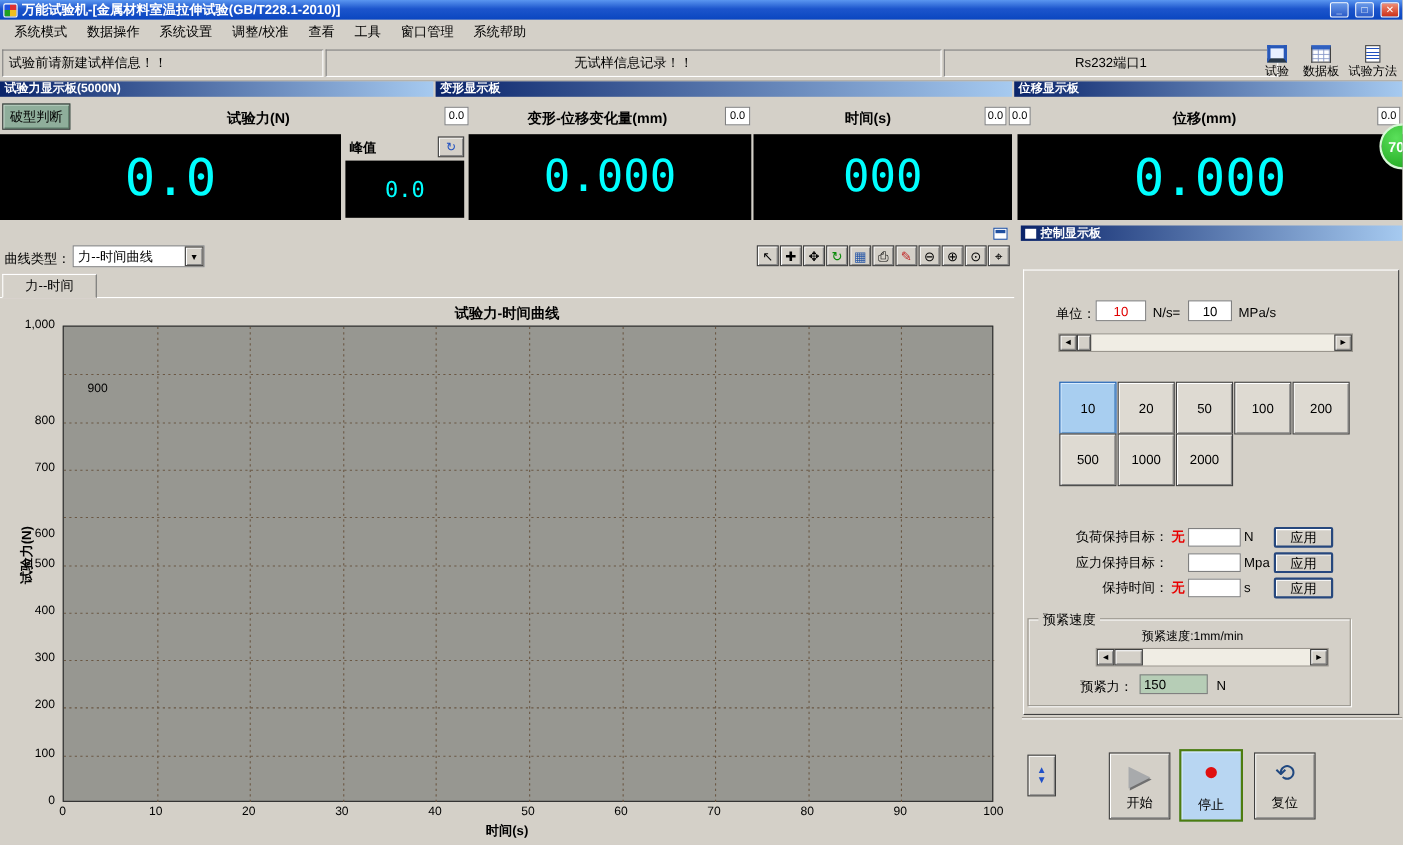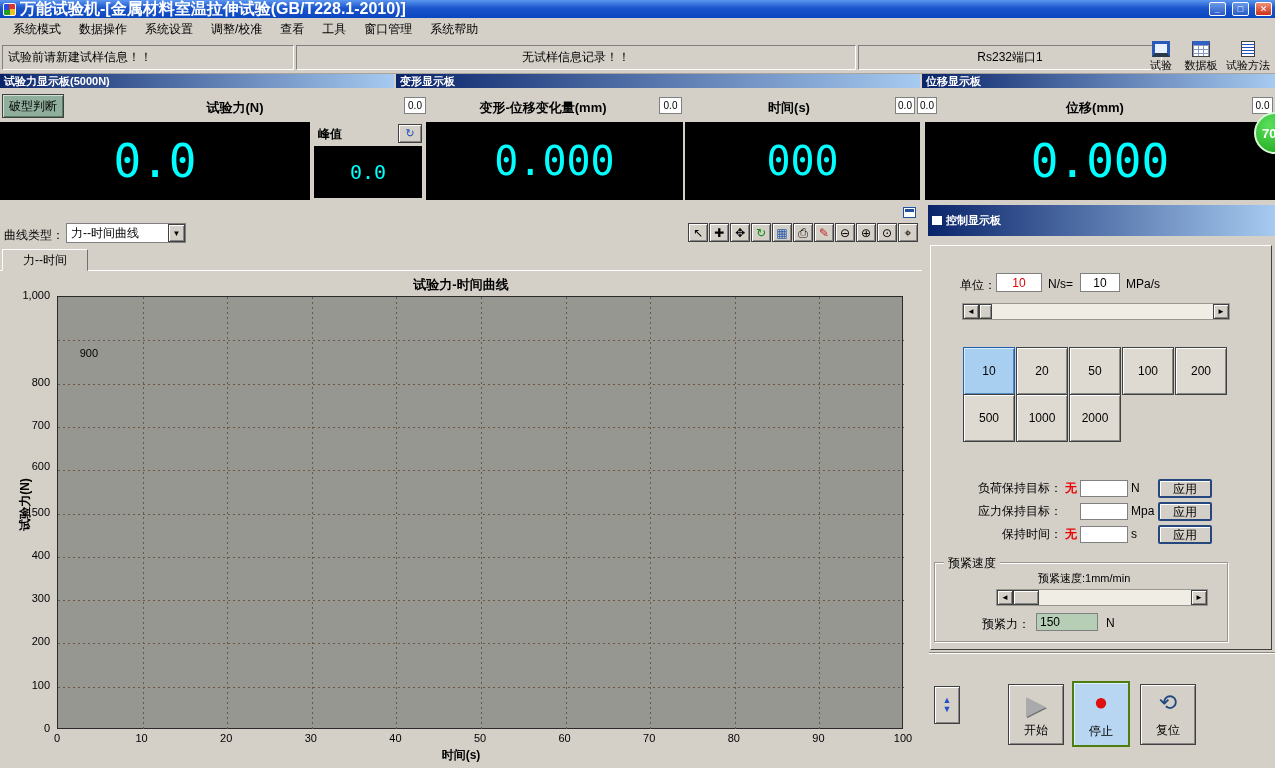--- a/index.html
+++ b/index.html
@@ -8,21 +8,21 @@
 input{font-family:inherit;outline:none;}
 button{font-family:inherit;cursor:default;}
 #app{position:absolute;inset:0;}
 
 
 #titlebar{position:absolute;left:0;top:0;width:1275px;height:18px;
   background:linear-gradient(180deg,#5a96f0,#1c55cc 45%,#0a46c0);color:#fff;
   display:flex;align-items:center;gap:4px;padding:0 3px;}
 #app-icon{width:13px;height:13px;border-radius:2px;border:1px solid #fff;
   background:conic-gradient(#e03030 0 25%,#f0c020 0 50%,#20a020 0 75%,#2050e0 0);}
-#win-title{font-weight:bold;font-size:16px;flex:1;white-space:nowrap;overflow:hidden;}
+#win-title{font-weight:bold;font-size:12px;flex:1;white-space:nowrap;overflow:hidden;}
 .winbtn{width:17px;height:14px;margin-left:2px;border:1px solid #fff;border-radius:2px;
   display:flex;align-items:center;justify-content:center;font-size:9px;color:#fff;font-weight:bold;}
 #btn-min,#btn-max{background:linear-gradient(180deg,#6a9ae8,#2a5ac8);}
 #btn-close{background:linear-gradient(180deg,#f09078,#cc3018);}
 
 
 #menubar{position:absolute;left:0;top:18px;width:1275px;height:22px;display:flex;
   align-items:center;padding-left:4px;background:#d4d0c8;}
 .menu-item{padding:0 9px;line-height:20px;}
 
@@ -87,21 +87,21 @@
 #peak-btn::before{content:"↻";}
 #led-peak{position:absolute;left:314px;top:146px;width:108px;height:52px;background:#000;color:#00ffff;
   font-family:"DejaVu Sans Mono","Liberation Mono",monospace;font-size:20px;
   display:flex;align-items:center;justify-content:center;}
 #badge{position:absolute;left:1254px;top:112px;width:42px;height:42px;border-radius:50%;
   background:radial-gradient(circle at 35% 30%,#5ae05a,#18a018);border:2px solid #d8f8d8;
   color:#fff;font-weight:bold;font-size:13px;display:flex;align-items:center;padding-left:6px;z-index:20;}
 
 
 #curve-head{left:0;top:205px;width:922px;height:15px;line-height:15px;}
-#ctrl-head{left:928px;top:205px;width:347px;height:31px;line-height:15px;display:flex;align-items:center;gap:4px;}
+#ctrl-head{left:928px;top:205px;width:347px;height:14px;line-height:15px;display:flex;align-items:center;gap:4px;}
 #curve-restore{position:absolute;left:903px;top:207px;width:13px;height:11px;background:#fff;
   border:1px solid #2050a0;z-index:2;}
 #curve-restore::after{content:"";display:block;margin:1px;height:3px;background:#2050a0;}
 #ctrl-head-icon{display:inline-block;width:10px;height:9px;background:#fff;}
 
 
 #curve-type-label{position:absolute;left:4px;top:227px;}
 #curve-type{position:absolute;left:66px;top:223px;width:120px;height:20px;background:#fff;
   border:1px solid #808080;display:flex;align-items:center;}
 #curve-type-text{flex:1;padding-left:4px;font-size:12px;white-space:nowrap;}
@@ -321,21 +321,21 @@
           <line x1="0" y1="87.5" x2="846" y2="87.5" stroke="#6b5844" stroke-width="1" stroke-dasharray="2,3"></line>
           <line x1="0" y1="43.5" x2="846" y2="43.5" stroke="#6b5844" stroke-width="1" stroke-dasharray="2,3"></line>
         </svg></div>
     <div id="xlabel">时间(s)</div>
   <div class="ytick" style="top: 451px;">0</div>
       <div class="ytick" style="top: 407.7px;">100</div>
       <div class="ytick" style="top: 364.4px;">200</div>
       <div class="ytick" style="top: 321.1px;">300</div>
       <div class="ytick" style="top: 277.8px;">400</div>
       <div class="ytick" style="top: 234.5px;">500</div>
-      <div class="ytick" style="top: 189px;">600</div>
+      <div class="ytick" style="top: 208px;">600</div>
       <div class="ytick" style="top: 147.9px;">700</div>
       <div class="ytick" style="top: 104.6px;">800</div>
       <div class="ytick" style="top: 76px; margin-left: 48px;">900</div>
       <div class="ytick" style="top: 18px;">1,000</div>
       <div class="xtick" style="left: 35px;">0</div>
       <div class="xtick" style="left: 119.6px;">10</div>
       <div class="xtick" style="left: 204.2px;">20</div>
       <div class="xtick" style="left: 288.8px;">30</div>
       <div class="xtick" style="left: 373.4px;">40</div>
       <div class="xtick" style="left: 458px;">50</div>

